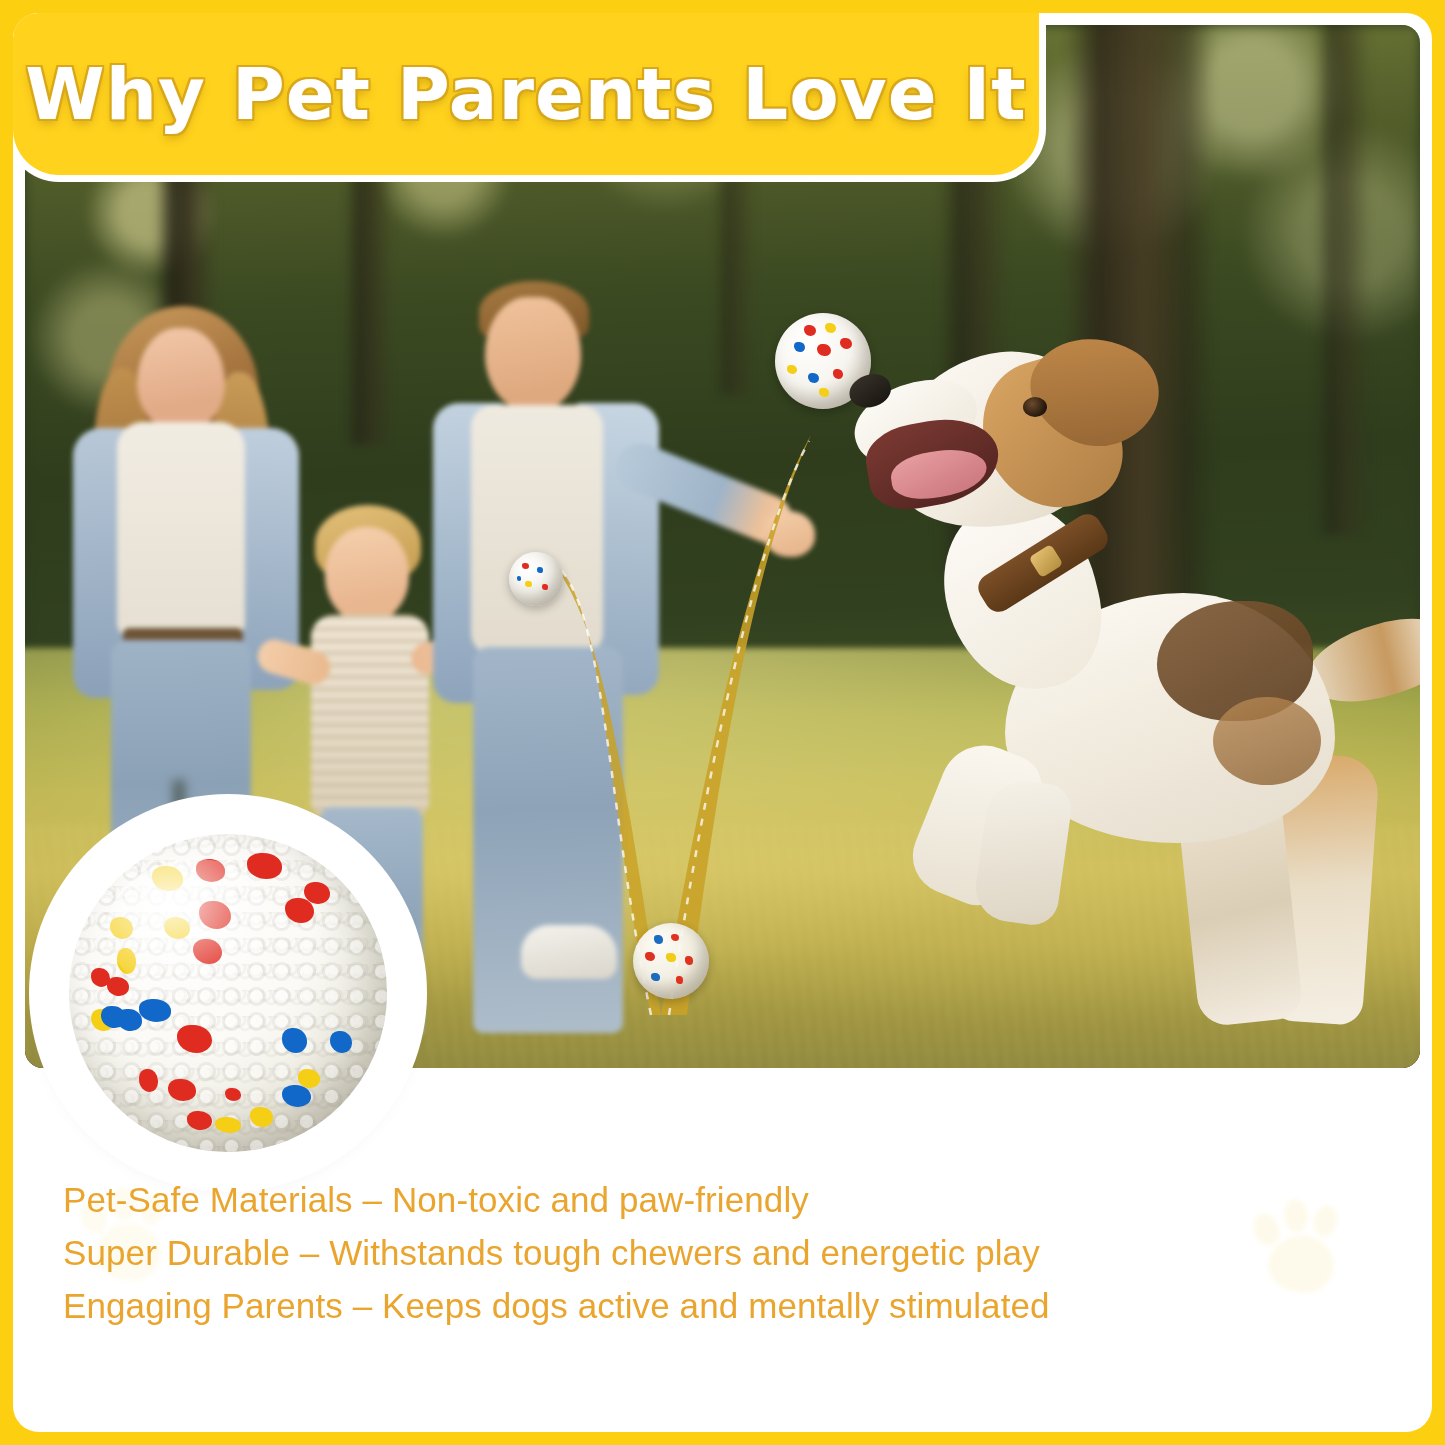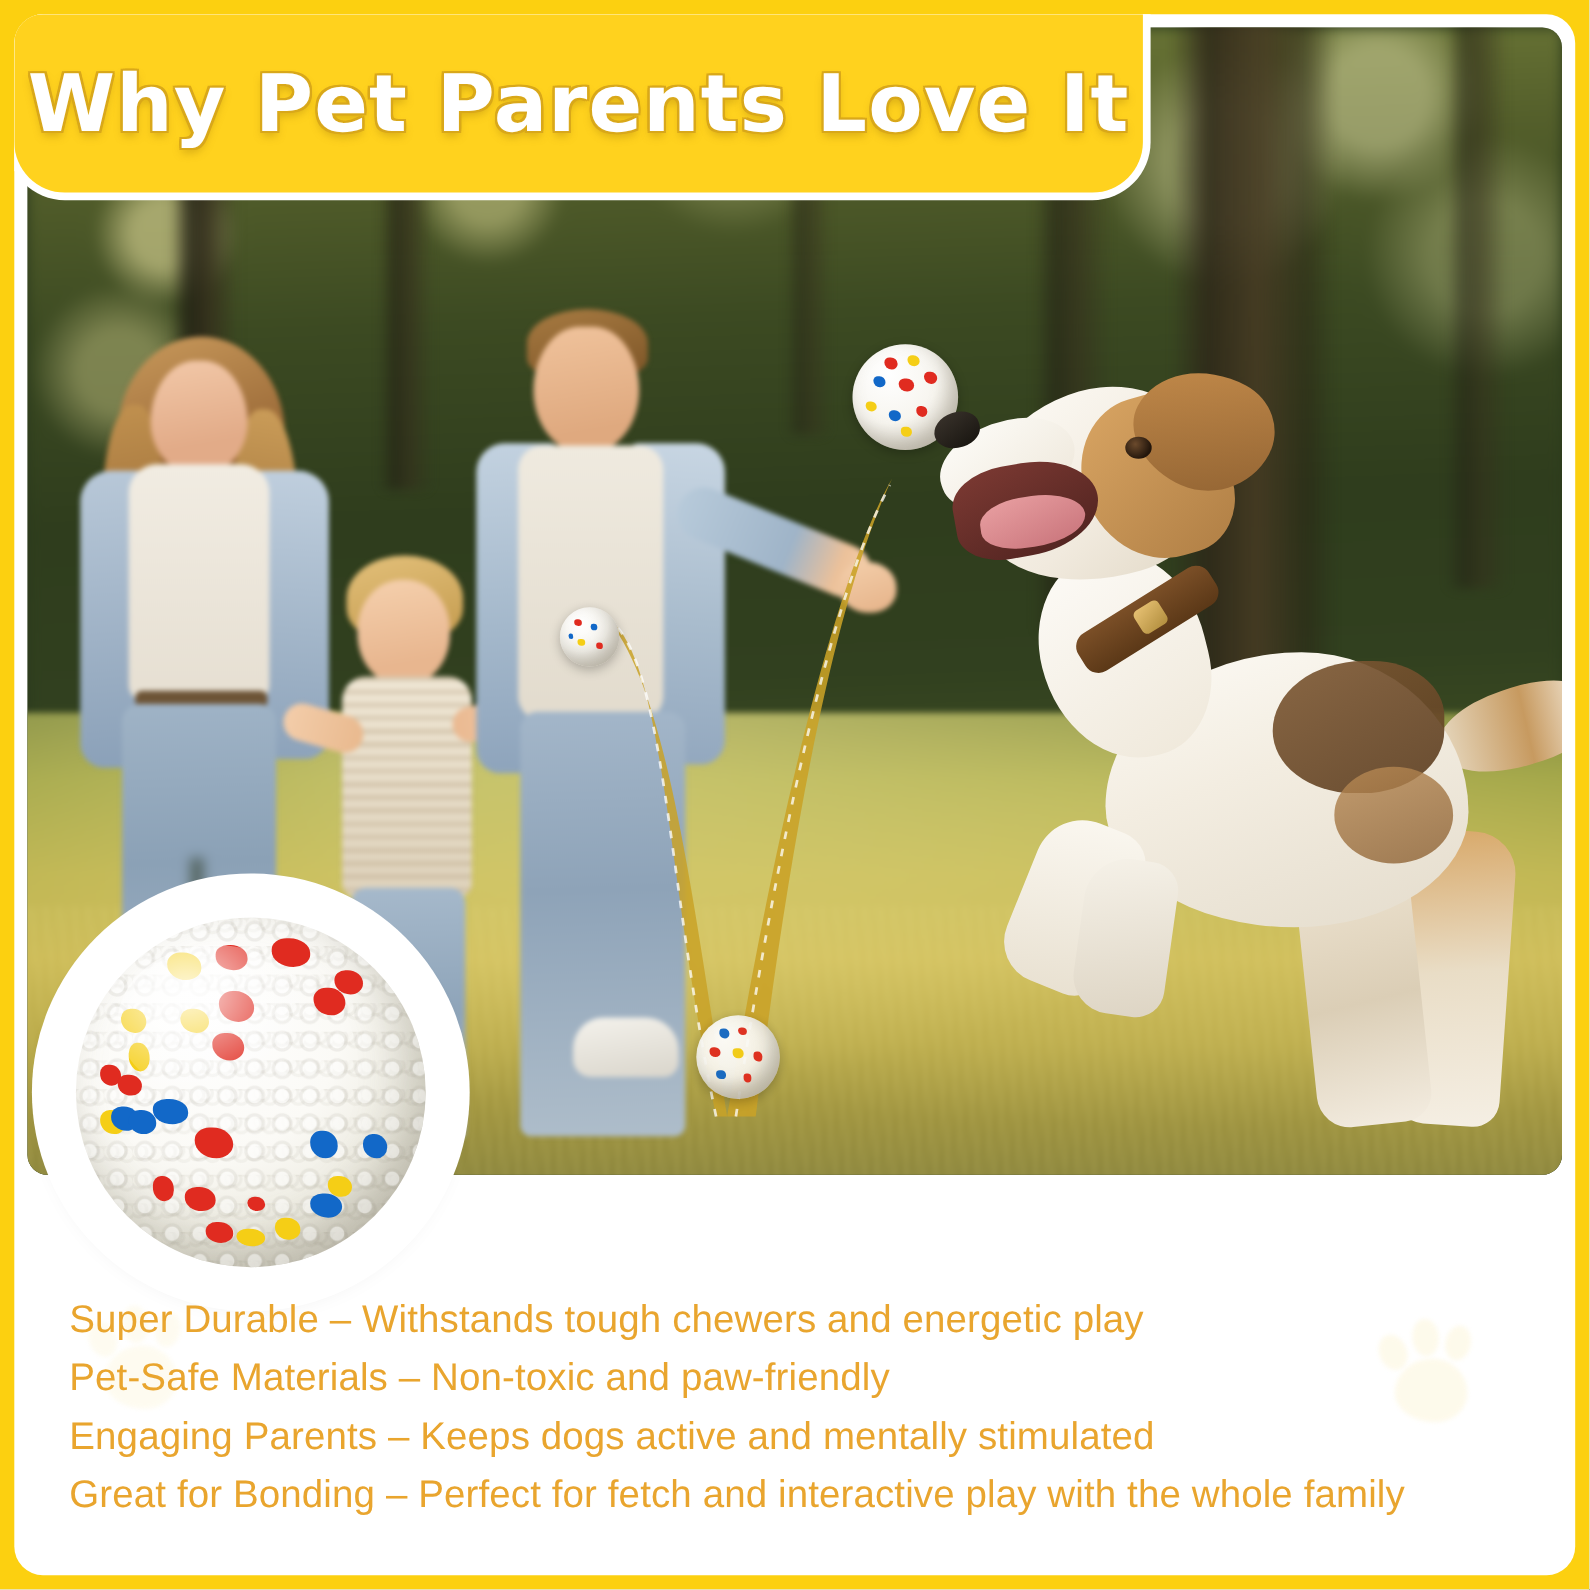--- a/index.html
+++ b/index.html
@@ -690,24 +690,23 @@
       <div class="pad main"></div>
     </div>
     <div class="paw paw-right">
       <div class="pad t1"></div>
         <div class="pad t2"></div>
         <div class="pad t3"></div>
       <div class="pad main"></div>
     </div>
 
     <div class="features">
+      <div class="feature-line">Pet-Safe Materials – Non-toxic and paw-friendly</div>
       <div class="feature-line">Super Durable – Withstands tough chewers and energetic play</div>
-      <div class="feature-line">Pet-Safe Materials – Non-toxic and paw-friendly</div>
       <div class="feature-line">Engaging Parents – Keeps dogs active and mentally stimulated</div>
-      <div class="feature-line">Great for Bonding – Perfect for fetch and interactive play with the whole family</div>
     </div>
 
     <div class="banner">
       <div class="banner-title">Why Pet Parents Love It</div>
     </div>
 
   </div>
 </div>
 
 </body></html>

